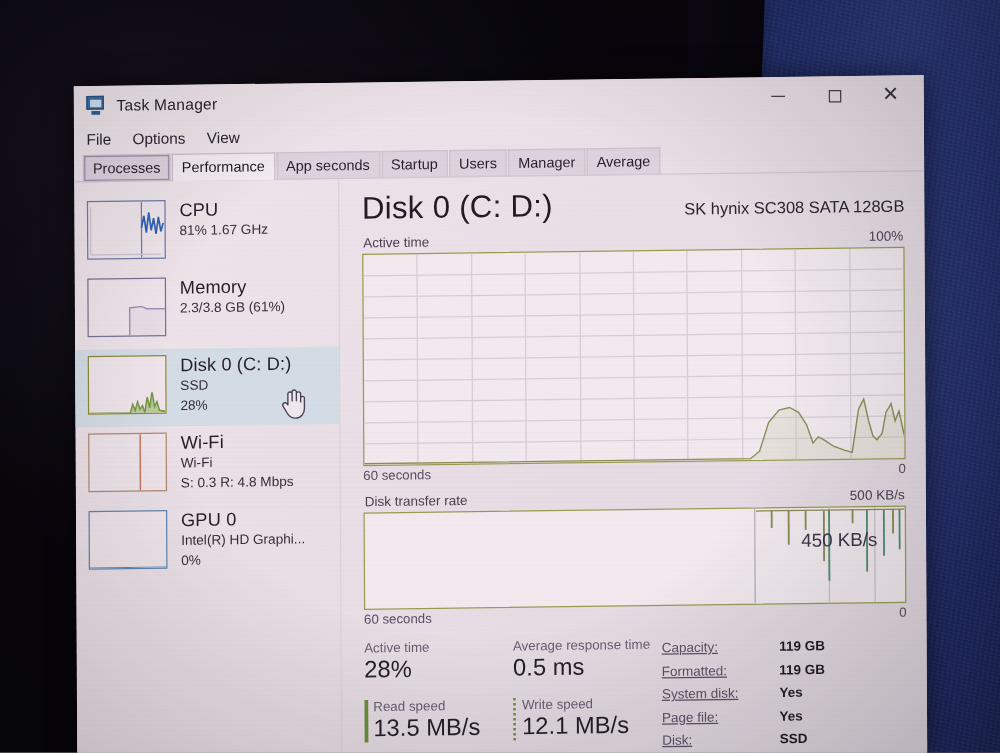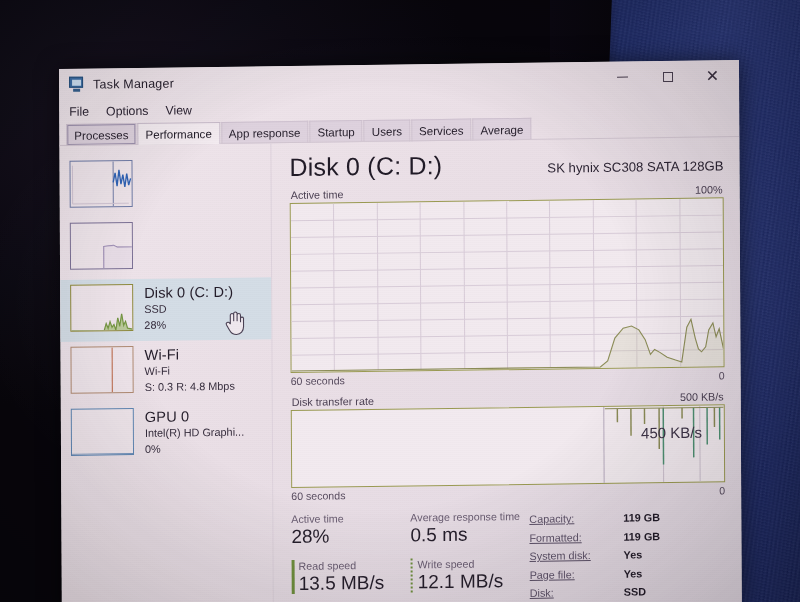--- a/index.html
+++ b/index.html
@@ -286,47 +286,55 @@
 
     <div class="menubar">
       <span>File</span>
       <span>Options</span>
       <span>View</span>
     </div>
 
     <div class="tabstrip">
       <div class="tab selected-outline">Processes</div>
       <div class="tab active">Performance</div>
-      <div class="tab">App response</div>
+      <div class="tab">App seconds</div>
       <div class="tab">Startup</div>
       <div class="tab">Users</div>
-      <div class="tab">Services</div>
+      <div class="tab">Manager</div>
       <div class="tab">Average</div>
     </div>
 
     <div class="body-split">
 
       <div class="sidebar">
 
         <div class="side-item">
           <div class="thumb cpu">
             <svg viewBox="0 0 63 47" preserveAspectRatio="none">
               <path d="M44 47 L44 0" stroke="#6f7ba6" stroke-width="1" fill="none"></path>
               <path d="M44 22 L46 12 L48 26 L50 9 L52 24 L54 14 L56 27 L58 13 L60 25 L62 18" stroke="#2f63b5" stroke-width="1.4" fill="none"></path>
               <path d="M2 44 L2 4 M2 44 L60 44" stroke="#cfc3d2" stroke-width="1" fill="none"></path>
             </svg>
           </div>
+          <div class="side-meta">
+            <div class="side-title">CPU</div>
+            <div class="side-sub">81%  1.67 GHz</div>
+          </div>
         </div>
 
         <div class="side-item">
           <div class="thumb mem">
             <svg viewBox="0 0 63 47" preserveAspectRatio="none">
               <path d="M34 47 L34 24 L44 23 L48 25 L63 25" stroke="#8b7aa8" stroke-width="1.2" fill="none"></path>
               <path d="M34 47 L34 24 L44 23 L48 25 L63 25 L63 47 Z" fill="#e4d8e6" opacity=".5"></path>
             </svg>
+          </div>
+          <div class="side-meta">
+            <div class="side-title">Memory</div>
+            <div class="side-sub">2.3/3.8 GB (61%)</div>
           </div>
         </div>
 
         <div class="side-item selected">
           <div class="thumb disk">
             <svg viewBox="0 0 63 47" preserveAspectRatio="none">
               <path d="M0 47 L34 47 L36 40 L38 45 L40 38 L42 44 L44 41 L46 47 L48 34 L50 43 L52 30 L54 42 L56 38 L58 45 L63 46" stroke="#6f8f3e" stroke-width="1.3" fill="none"></path>
               <path d="M34 47 L36 40 L38 45 L40 38 L42 44 L44 41 L46 47 L48 34 L50 43 L52 30 L54 42 L56 38 L58 45 L63 46 L63 47 Z" fill="#8fb25a" opacity=".55"></path>
             </svg>
           </div>

